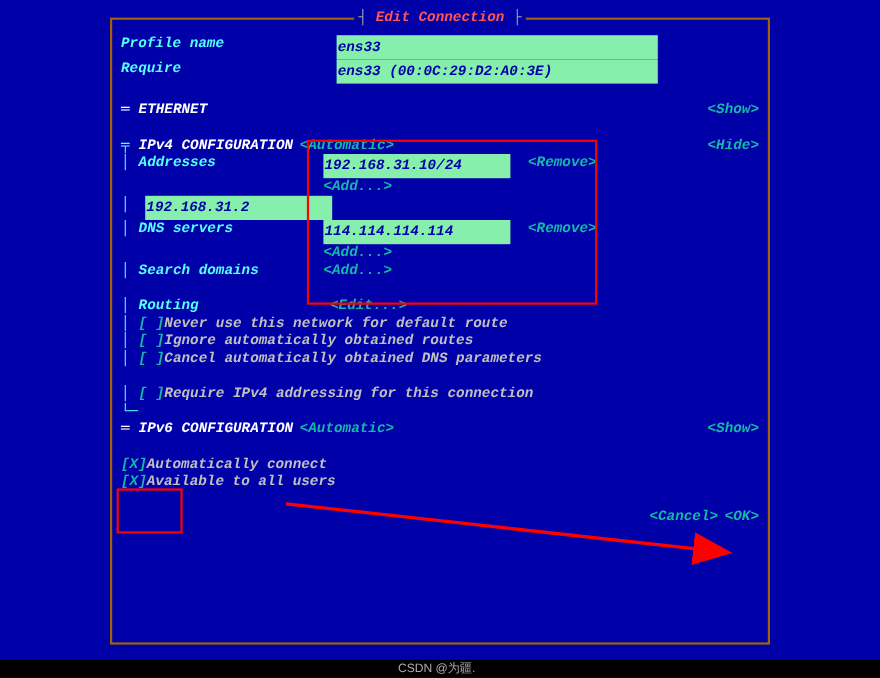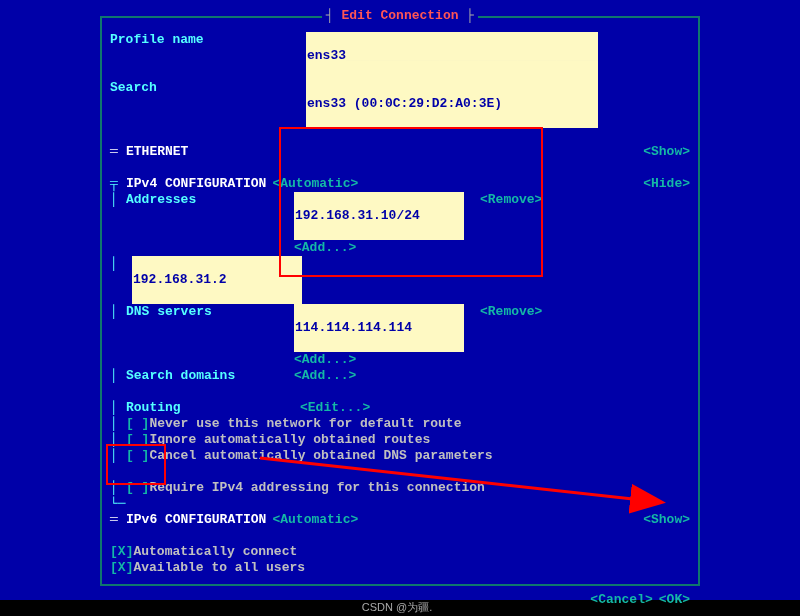--- a/index.html
+++ b/index.html
@@ -19,22 +19,23 @@
     width: 800px;
     height: 600px;
     position: relative;
   }
   .window {
     position: absolute;
     left: 100px;
     top: 16px;
     width: 600px;
     height: 570px;
-    border: 2px solid #0f766e;
+    border: 2px solid #a16207;
     box-sizing: border-box;
+    font-style: italic;
   }
   .title-wrap {
     position: absolute;
     top: -10px;
     left: 0;
     right: 0;
     text-align: center;
   }
   .title {
     display: inline-block;
@@ -44,21 +45,21 @@
   }
   .title .bar { color: #a8a8a8; }
   .content {
     padding: 14px 8px 8px 8px;
     line-height: 16px;
     white-space: nowrap;
   }
   .row { display: flex; }
   .lbl { color: #55ffff; text-align: left; display: inline-block; }
   .val { color: #c0c0c0; }
-  .inv { background: #fef9c3; color: #0000a8; padding: 16px 1px; }
+  .inv { background: #86efac; color: #0000a8; padding: 3px 1px; }
   .white { color: #ffffff; }
   .gray { color: #14b8a6; }
   .cyan { color: #55ffff; }
   .redbox {
     position: absolute;
     border: 2px solid #ff0000;
     pointer-events: none;
   }
   .arrow-svg { position:absolute; pointer-events:none; }
   .watermark {
@@ -82,21 +83,21 @@
     </div>
     <div class="content">
 
       <div class="row">
         <span class="lbl" style="width:190px;">Profile name</span>
         <span class="pad" style="width:6px;"></span>
         <span class="inv" style="width:290px;display:inline-block;"><span>ens33</span><span style="opacity:.01">__________________________________</span></span>
       </div>
 
       <div class="row">
-        <span class="lbl" style="width:190px;">Search</span>
+        <span class="lbl" style="width:190px;">Require</span>
         <span class="pad" style="width:6px;"></span>
         <span class="inv" style="width:290px;display:inline-block;"><span>ens33 (00:0C:29:D2:A0:3E)</span></span>
       </div>
 
       <div style="height:16px;"></div>
 
       <div class="row">
         <span class="white" style="width:16px;">═</span>
         <span class="white">ETHERNET</span>
         <span style="flex:1"></span>

